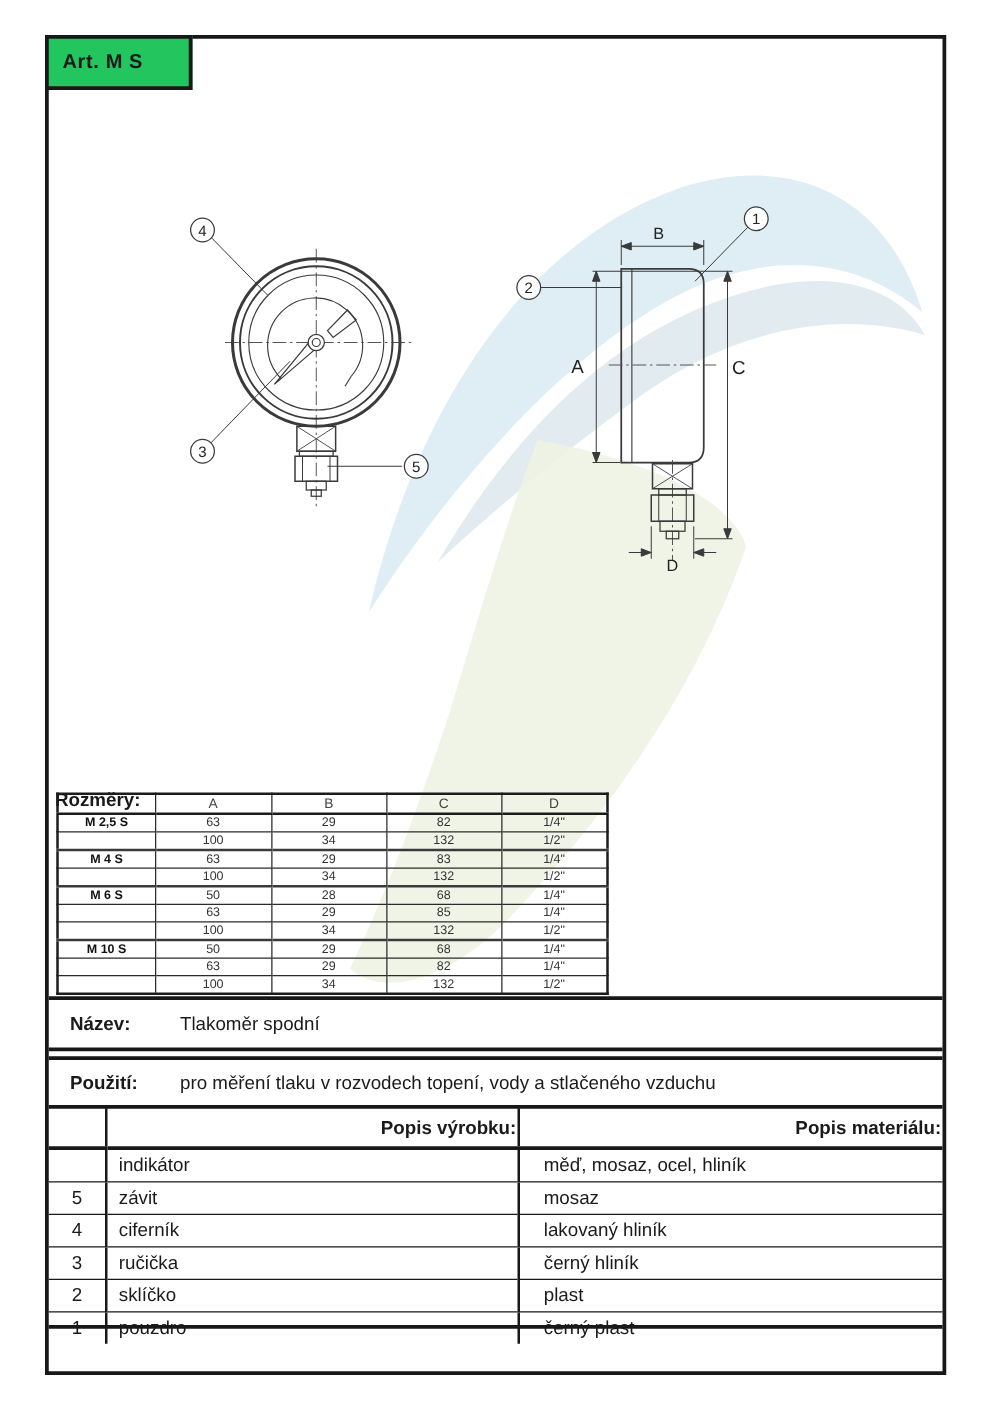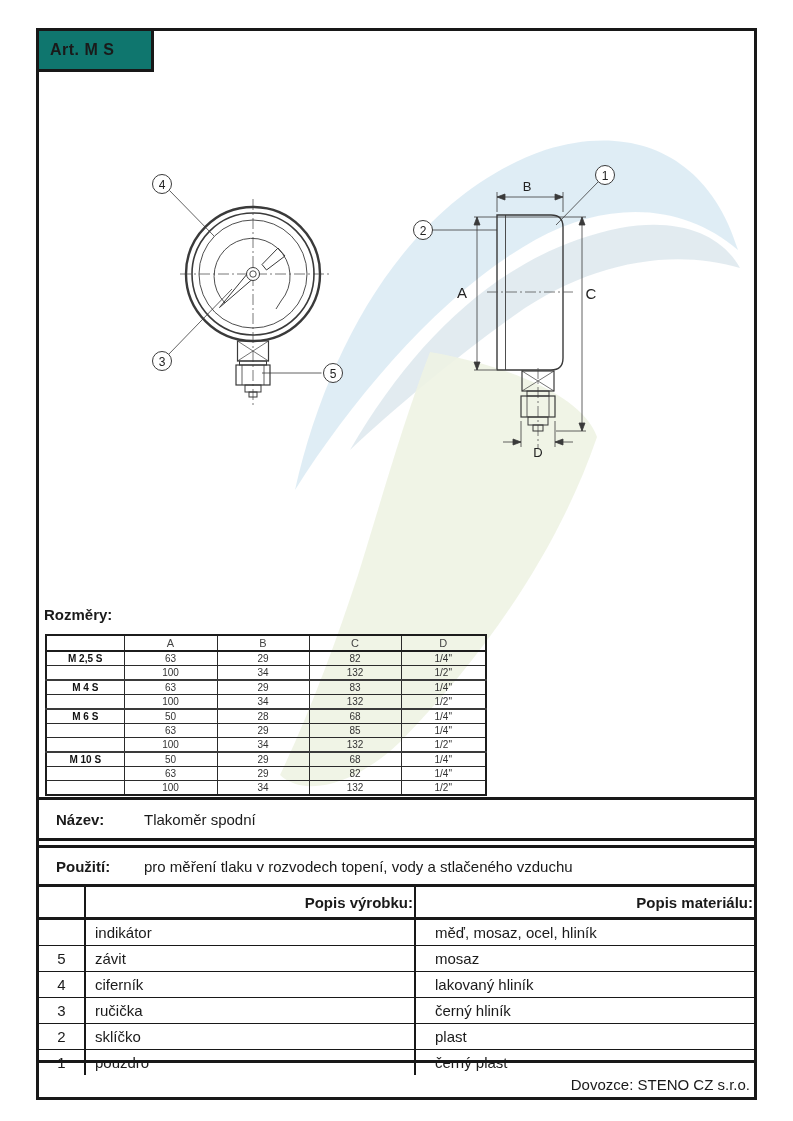--- a/index.html
+++ b/index.html
@@ -1,22 +1,22 @@
 <!DOCTYPE html>
 <html><head>
 <meta charset="utf-8">
 <style>
   html,body{margin:0;padding:0;background:#fff;}
   body{width:793px;height:1121px;position:relative;font-family:"Liberation Sans",sans-serif;color:#1a1a1a;}
   .page{position:absolute;inset:0;background:#fff;overflow:hidden;}
   svg.art{position:absolute;left:0;top:0;z-index:0;}
   .frame{position:absolute;left:36px;top:28px;width:715px;height:1066px;border:3px solid #181818;z-index:1;}
-  .art-box{position:absolute;left:36px;top:28px;width:101px;height:38px;border:3px solid #181818;background:#0f766e;z-index:3;
+  .art-box{position:absolute;left:36px;top:28px;width:101px;height:38px;border:3px solid #181818;background:#22c55e;z-index:3;
            font-weight:bold;font-size:16px;line-height:38px;padding-left:11px;letter-spacing:0.5px;}
-  .rozmery-title{position:absolute;left:44px;top:606px;font-weight:bold;font-size:15px;z-index:2;}
+  .rozmery-title{position:absolute;left:44px;top:632px;font-weight:bold;font-size:15px;z-index:2;}
   table.dims{position:absolute;left:45px;top:634px;width:440px;border-collapse:collapse;z-index:2;
              font-size:10px;color:#333;table-layout:fixed;background:transparent;}
   table.dims td,table.dims th{border:1px solid #2b2b2b;padding:0;text-align:center;height:13px;line-height:13px;overflow:hidden;}
   table.dims{border:2px solid #1c1c1c;}
   table.dims thead th{font-weight:normal;font-size:11px;color:#444;border-bottom:2px solid #1c1c1c;height:14px;}
   table.dims td.model{font-weight:bold;color:#111;}
   table.dims tr.group td{border-top:2px solid #3a3a3a;}
   .hline{position:absolute;left:39px;width:715px;height:3px;background:#181818;z-index:2;}
   .label-row{position:absolute;left:39px;width:715px;display:flex;align-items:center;z-index:2;font-size:15px;}
   .label-row .lbl{font-weight:bold;padding-left:17px;width:88px;flex:none;}
@@ -270,17 +270,14 @@
         <tr>
           <td class="c-num">1</td>
           <td class="c-prod">pouzdro</td>
           <td class="c-mat">černý plast</td>
         </tr>
       </tbody>
   </table>
 
   <div class="hline" style="top:1060px"></div>
 
-  <div class="footer-row">
-    <span>Dovozce: STENO CZ s.r.o.</span>
-  </div>
 
 </div>
 
 </body></html>

